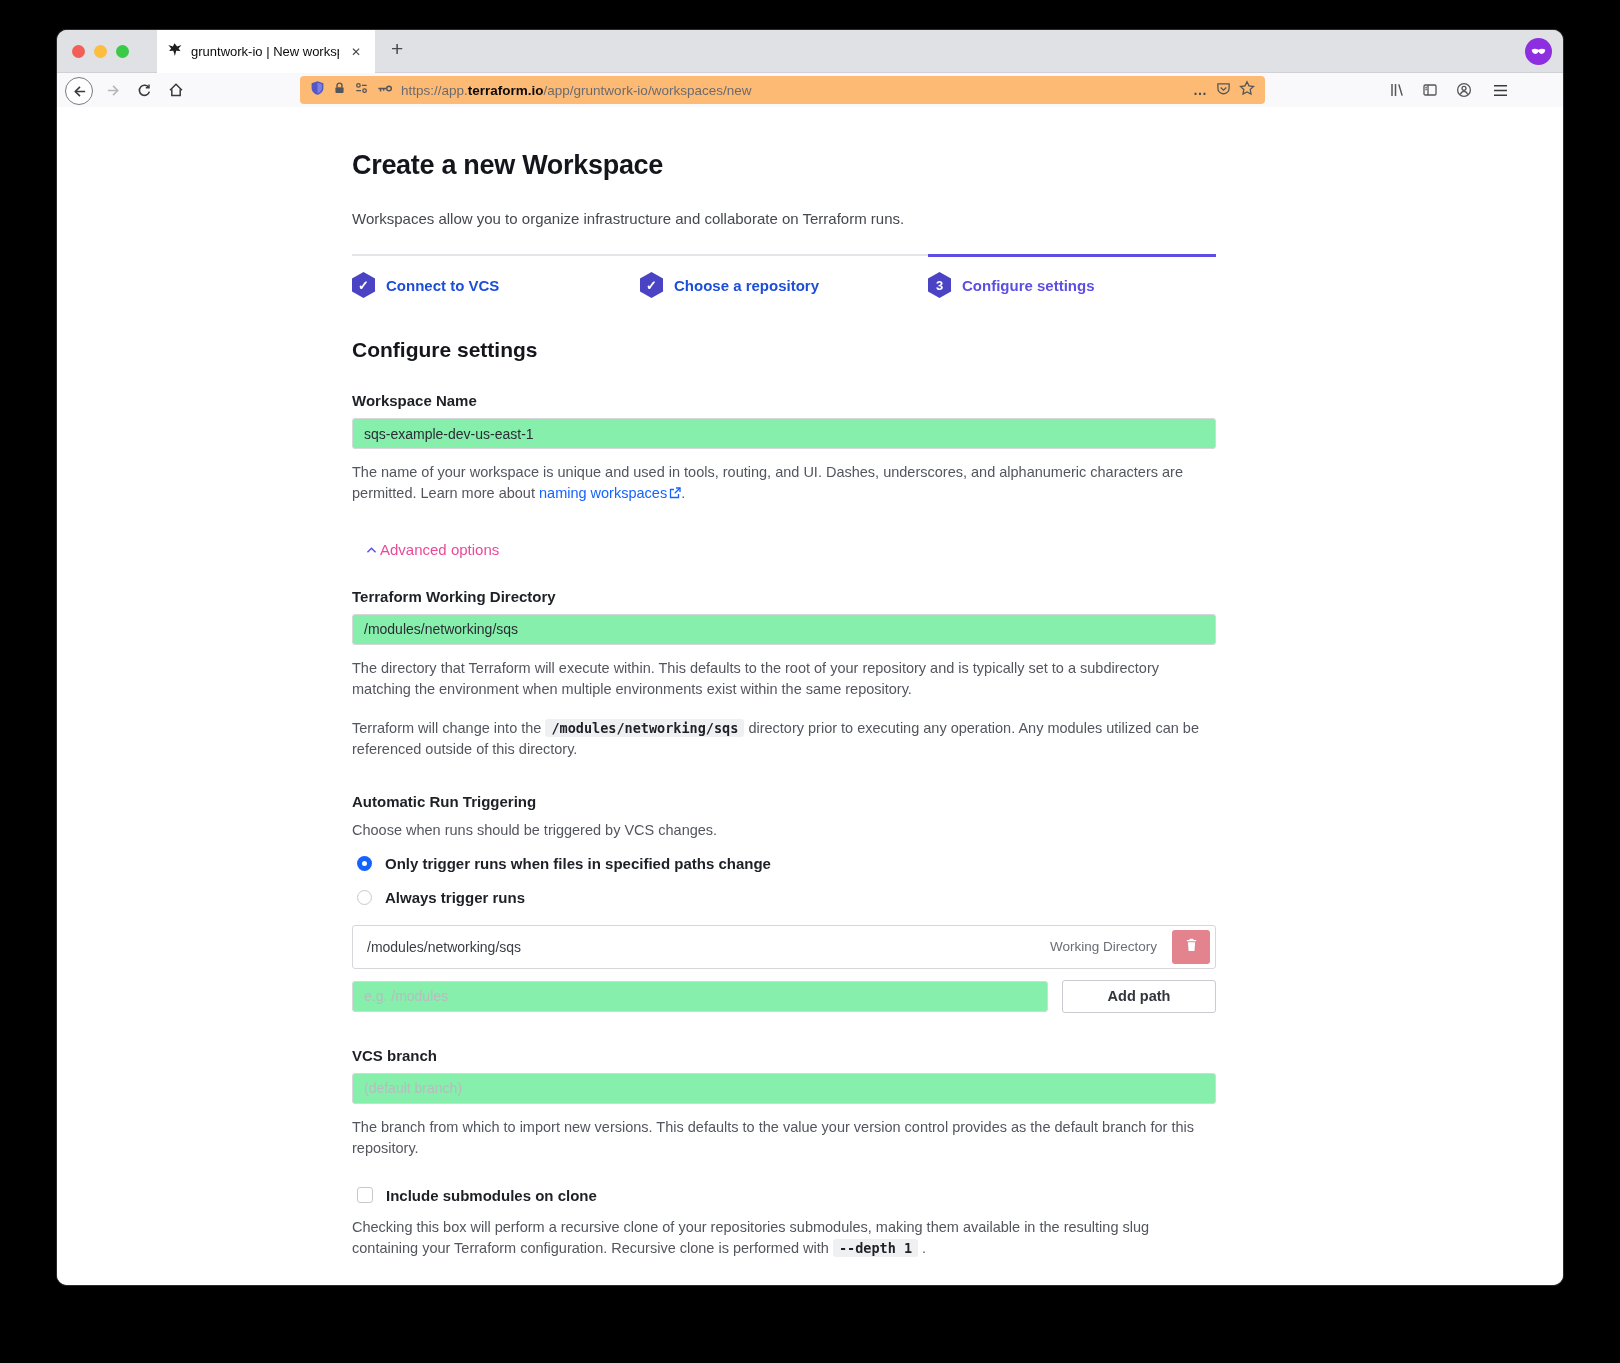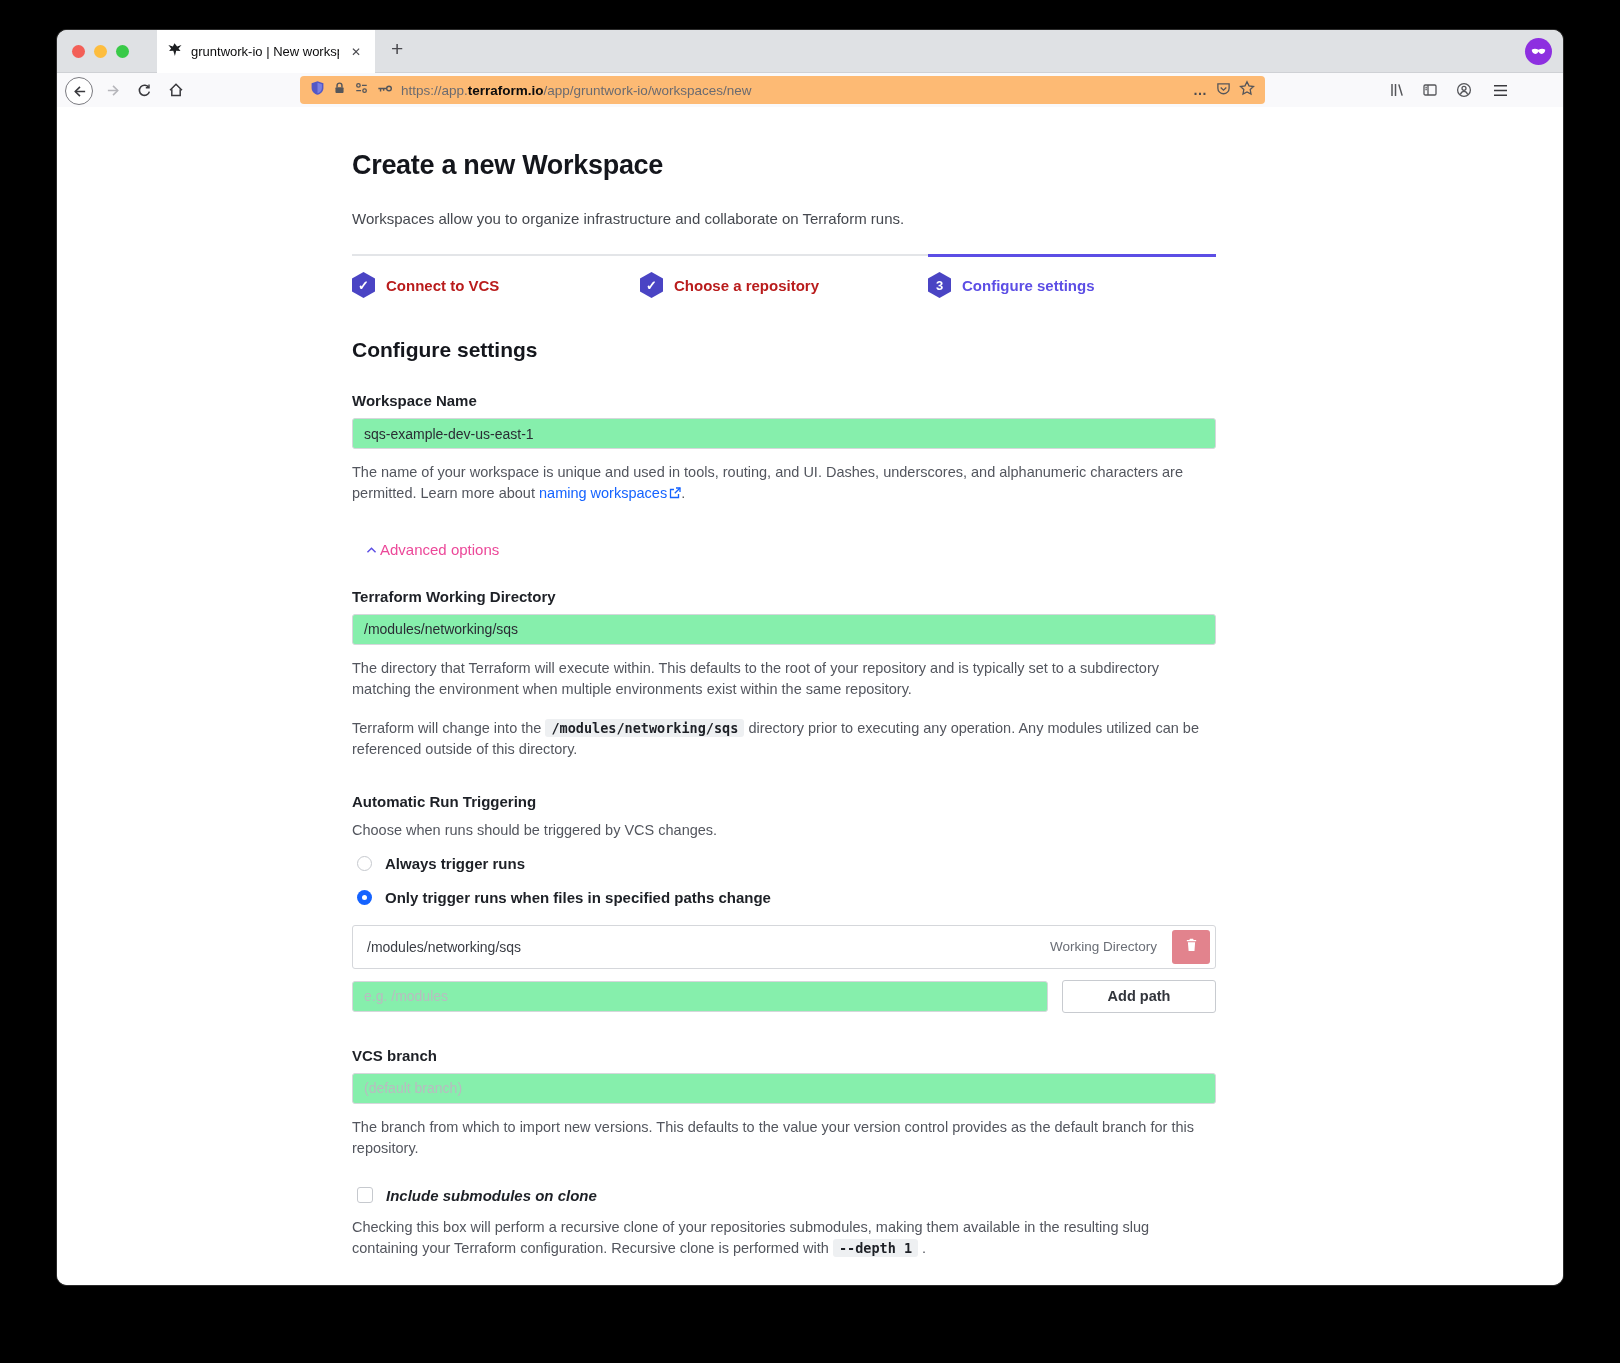--- a/index.html
+++ b/index.html
@@ -29,21 +29,21 @@
 
   
   .content{position:absolute;top:77px;left:0;right:0;bottom:0;background:#fff;overflow:hidden;}
   .container{width:864px;margin-left:295px;}
   h1{font-size:27px;font-weight:700;color:#14161c;margin:43px 0 0 0;letter-spacing:-0.3px;}
   .subtitle{margin-top:29px;font-size:15px;color:#45484f;}
   .steps{display:flex;margin-top:27px;}
   .step{flex:1;border-top:2px solid #e3e5e8;padding-top:16px;display:flex;align-items:center;gap:11px;}
   .step.active{border-top:3px solid #5c4ee5;padding-top:15px;}
   .hex{clip-path:polygon(50% 0,100% 25%,100% 75%,50% 100%,0 75%,0 25%);width:23px;height:26px;color:#fff;display:flex;align-items:center;justify-content:center;font-size:13px;font-weight:700;flex:0 0 23px;}
-  .step-label{font-size:15px;font-weight:700;color:#b91c1c;}
+  .step-label{font-size:15px;font-weight:700;color:#1d4ed8;}
   .step.active .step-label{color:#5c4ee5;}
 
   h2{font-size:21px;font-weight:700;color:#14161c;margin:40px 0 0 0;}
   .field-label{font-size:15px;font-weight:700;color:#1d2026;margin-top:30px;}
   .text-input{display:block;width:100%;box-sizing:border-box;height:31px;margin-top:9px;border:1px solid #d5d7db;border-radius:3px;padding:0 11px;font-size:14px;color:#2a2d34;font-family:"Liberation Sans",sans-serif;background:#86efac;outline:none;}
   .text-input::placeholder{color:#b9bbc0;}
   .helper{font-size:14.5px;color:#53565e;line-height:1.48;margin-top:13px;}
   .helper a{color:#1563ff;text-decoration:none;}
   code.inline{font-family:"DejaVu Sans Mono","Liberation Mono",monospace;background:#eef0f2;padding:1px 6px;border-radius:3px;font-size:13.5px;font-weight:700;color:#1d2026;}
   .ext-icon{display:inline-block;vertical-align:-1px;margin-left:2px;}
@@ -59,21 +59,21 @@
 
   .path-row{margin-top:19px;height:44px;border:1px solid #d5d7db;border-radius:3px;display:flex;align-items:center;padding:0 5px 0 14px;box-sizing:border-box;}
   .path-value{font-size:14px;color:#3a3d44;flex:1;}
   .path-tag{font-size:13.5px;color:#6a6e76;margin-right:15px;}
   .trash-btn{width:38px;height:34px;border:none;border-radius:3px;display:flex;align-items:center;justify-content:center;cursor:pointer;}
   .addpath-row{display:flex;margin-top:11px;gap:14px;align-items:center;}
   .addpath-row .text-input{margin-top:0;flex:1;}
   .btn-secondary{height:33px;background:#fff;border:1px solid #c8cbd0;border-radius:3px;font-size:14.5px;font-weight:700;color:#32353c;font-family:"Liberation Sans",sans-serif;cursor:pointer;}
   .btn-addpath{width:154px;}
 
-  .check-row{display:flex;align-items:center;gap:13px;margin-top:27px;padding-left:5px;font-style:italic;}
+  .check-row{display:flex;align-items:center;gap:13px;margin-top:27px;padding-left:5px;}
   .checkbox{width:14px;height:14px;border:1px solid #c6c9ce;border-radius:3px;background:#fff;flex:0 0 14px;}
 </style>
 </head>
 <body>
 
 <div class="window">
 
   <div class="tabbar">
     <div class="traffic">
       <span class="dot red"></span>
@@ -241,26 +241,26 @@
 
       <div class="field-label">Terraform Working Directory</div>
       <input class="text-input" type="text" value="/modules/networking/sqs" style="">
       <div class="helper">The directory that Terraform will execute within. This defaults to the root of your repository and is typically set to a subdirectory matching the environment when multiple environments exist within the same repository.</div>
       <div class="helper" style="margin-top:17px;"><span>Terraform will change into the </span><code class="inline">/modules/networking/sqs</code><span> directory prior to executing any operation. Any modules utilized can be referenced outside of this directory.</span></div>
 
       <div class="field-label" style="margin-top:32px;">Automatic Run Triggering</div>
       <div class="section-desc">Choose when runs should be triggered by VCS changes.</div>
 
       <div class="radio-row">
+        <span class="radio selected"></span>
+        <span class="choice-label">Only trigger runs when files in specified paths change</span>
+      </div>
+      <div class="radio-row">
         <span class="radio"></span>
         <span class="choice-label">Always trigger runs</span>
-      </div>
-      <div class="radio-row">
-        <span class="radio selected"></span>
-        <span class="choice-label">Only trigger runs when files in specified paths change</span>
       </div>
 
       <div class="path-row">
         <span class="path-value">/modules/networking/sqs</span>
         <span class="path-tag">Working Directory</span>
         <button class="trash-btn" style="background:#e2838d;">
           <span>
             <svg width="13" height="14" viewBox="0 0 14 15" fill="#fff">
                 <path d="M5.3.8h3.4l.6 1.2H12v1.5H2V2h2.7zM3.1 4.6h7.8L10.2 14H3.9z"></path>
               </svg>

